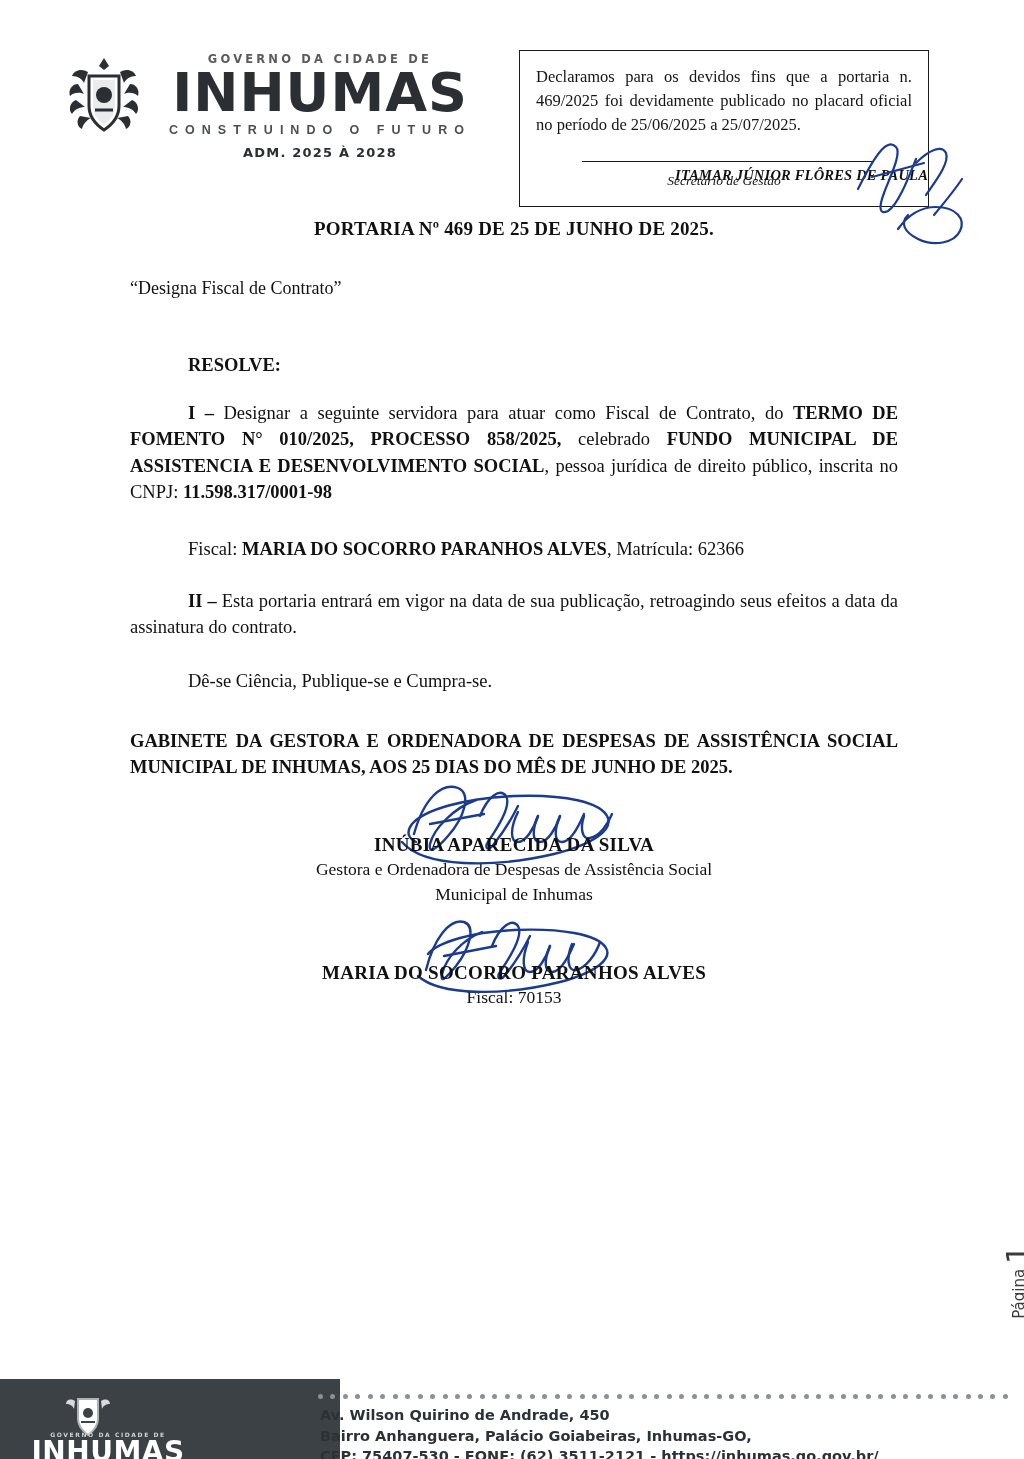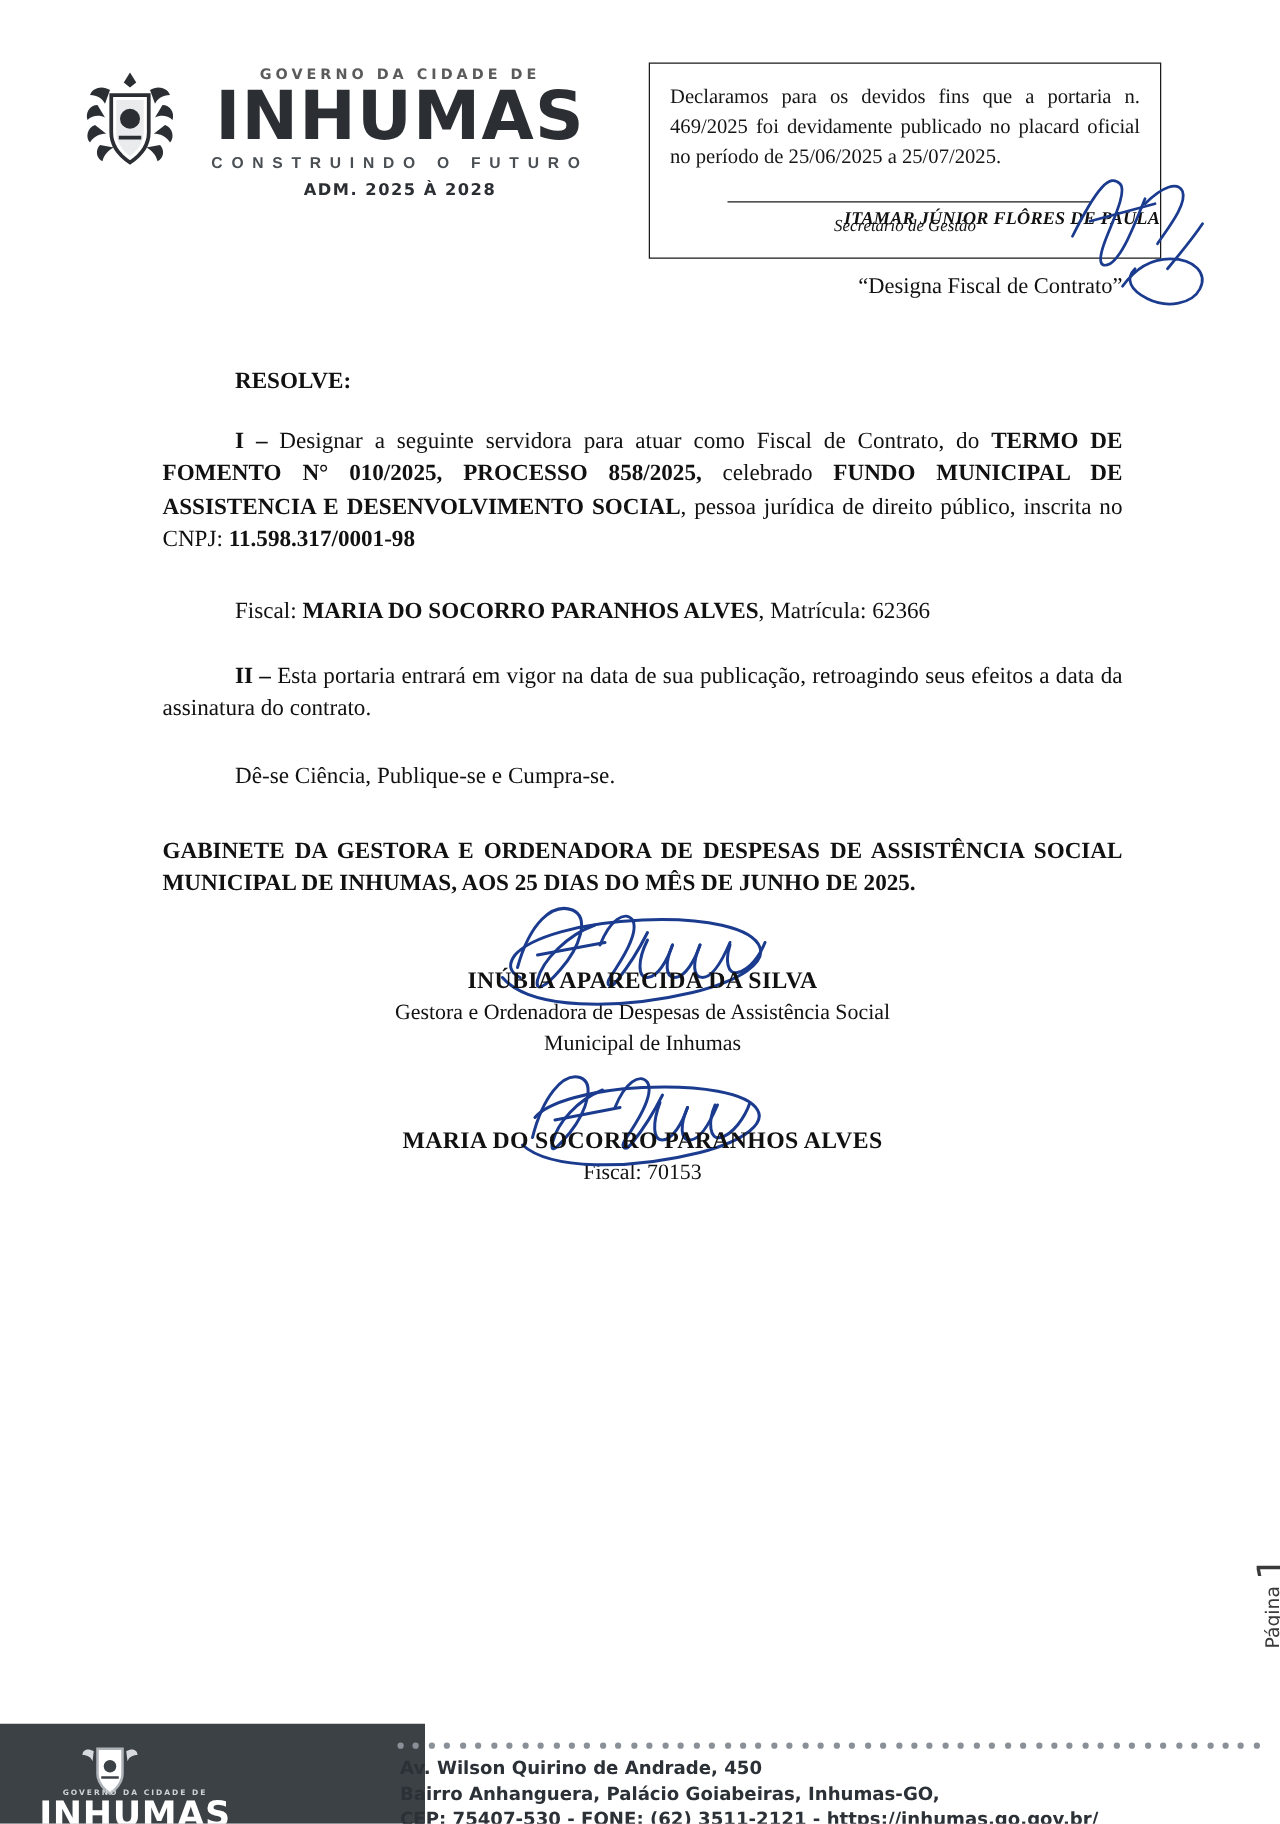--- a/index.html
+++ b/index.html
@@ -146,21 +146,21 @@
     width: 768px;
   }
   .title {
     text-align: center;
     font-size: 19px;
     font-weight: 700;
     letter-spacing: 0.2px;
     margin: 0 0 38px 0;
   }
   .subtitle {
-    text-align: right;
+    text-align: left;
     font-size: 18px;
     margin: 0 0 56px 0;
   }
   p.para {
     font-size: 18.5px;
     line-height: 1.42;
     text-align: justify;
     margin: 0 0 24px 0;
     text-indent: 0;
   }
@@ -370,20 +370,21 @@
           <path d="M78 44 C92 30 104 26 108 34 C112 44 96 64 88 76"></path>
           <path d="M60 110 C70 96 82 88 98 88 C118 88 128 100 122 112 C116 124 96 128 80 120 C66 113 62 104 70 96"></path>
           <path d="M96 96 C106 84 116 72 124 60"></path>
         </g>
       </svg>
     </div>
   </div>
 
   <div class="doc-body">
 
+    <h1 class="title">PORTARIA Nº 469 DE 25 DE JUNHO DE 2025.</h1>
 
     <div class="subtitle">“Designa Fiscal de Contrato”</div>
 
 
     <div class="resolve">RESOLVE:</div>
 
     <p class="para indent">
       <span class="b">I –</span><span> Designar a seguinte servidora para atuar como Fiscal de Contrato, do </span><span class="b">TERMO DE FOMENTO N° 010/2025, PROCESSO 858/2025,</span><span> celebrado </span><span class="b">FUNDO MUNICIPAL DE ASSISTENCIA E DESENVOLVIMENTO SOCIAL</span><span>, pessoa jurídica de direito público, inscrita no CNPJ: </span><span class="b">11.598.317/0001-98</span>
     </p>
 

